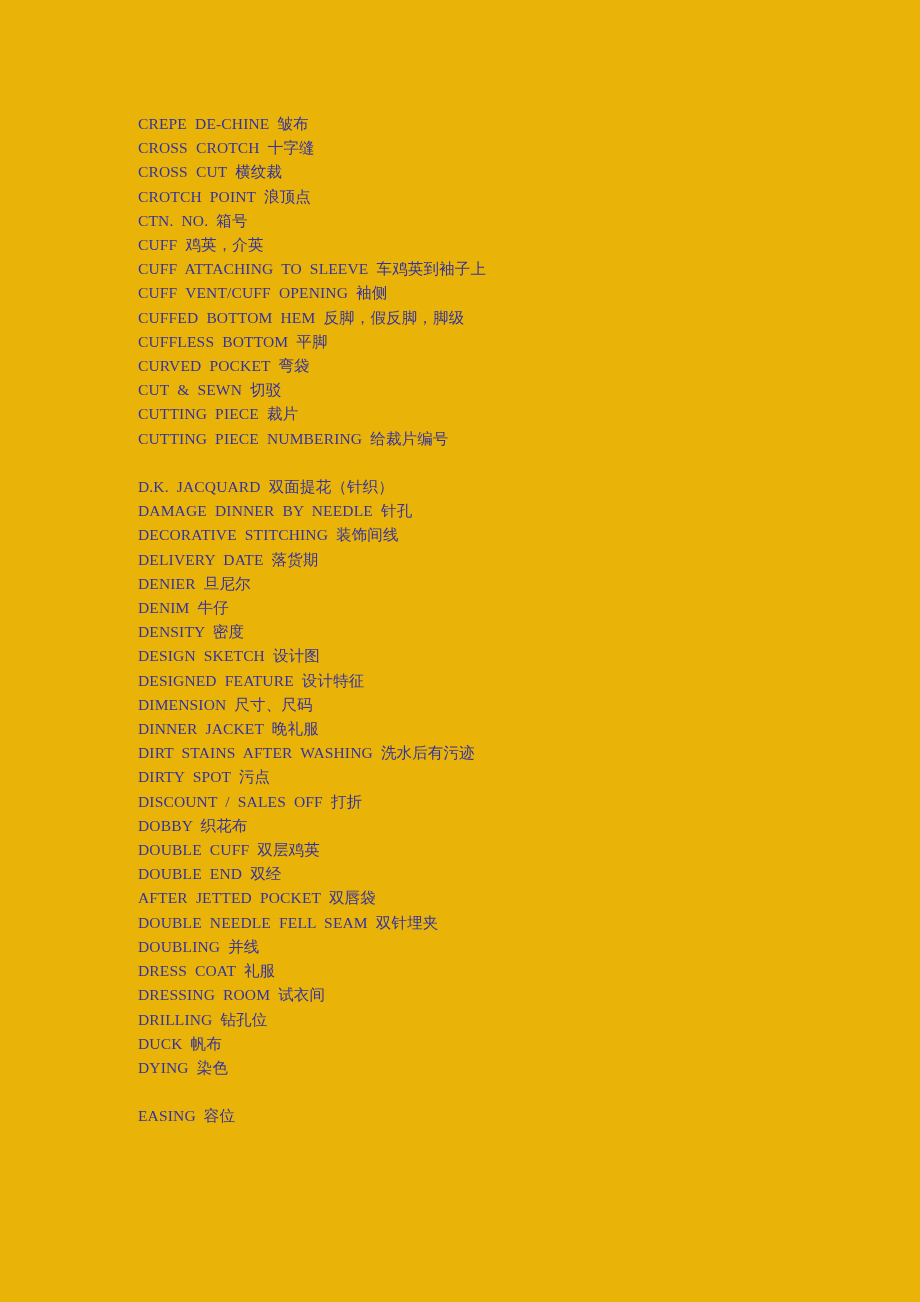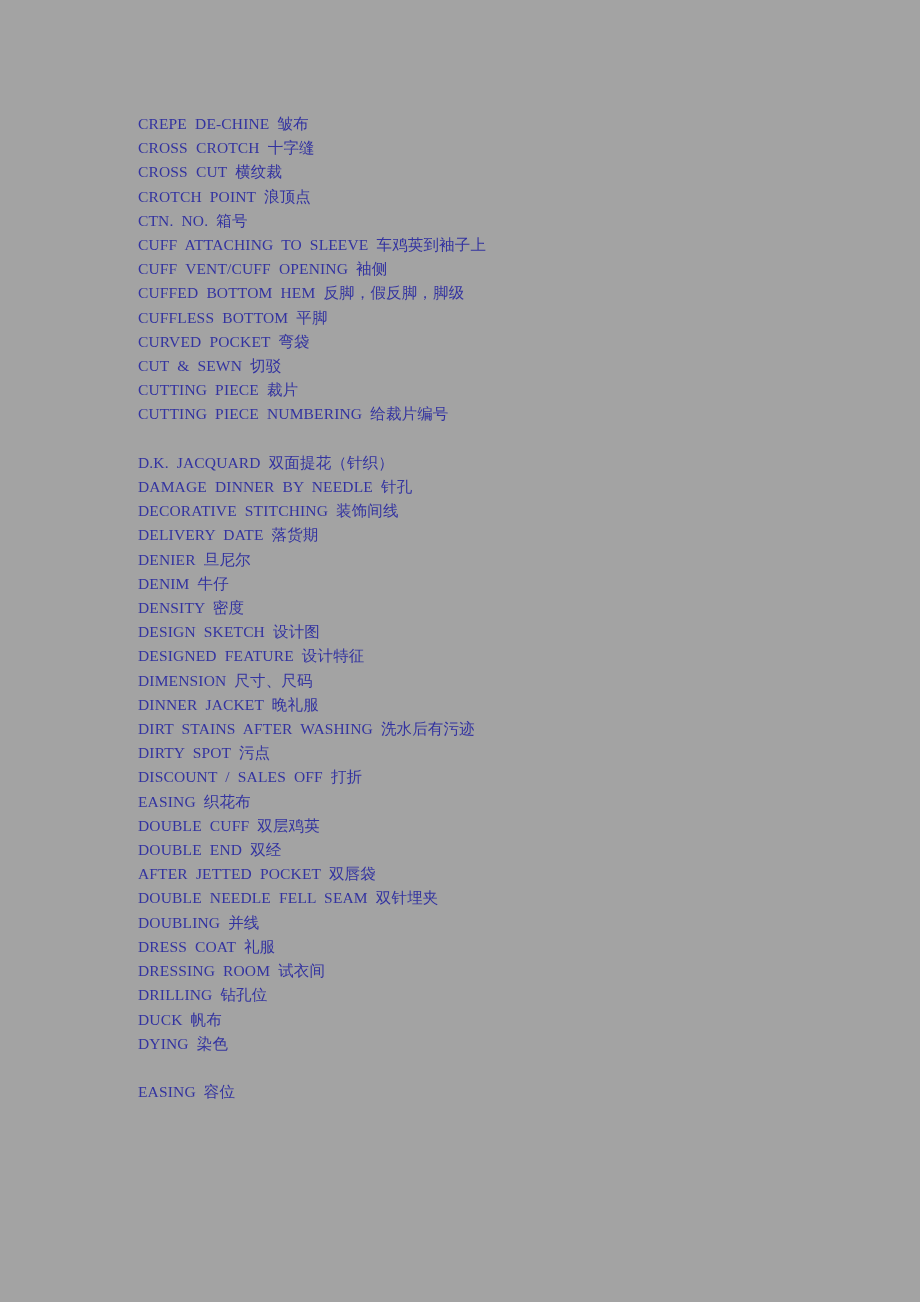--- a/index.html
+++ b/index.html
@@ -11,21 +11,21 @@
   body {
     width: 920px;
     height: 1302px;
     overflow: hidden;
     font-family: "Liberation Serif", "DejaVu Serif", serif;
   }
   .page {
     position: relative;
     width: 920px;
     height: 1302px;
-    background: #a3a3a3;
+    background: #eab308;
     box-sizing: border-box;
   }
   .glossary {
     position: absolute;
     left: 138px;
     top: 112px;
     width: 700px;
   }
   .entry {
     color: #3333a0;
@@ -44,20 +44,21 @@
 
 <div class="page">
   <div class="glossary">
 
     <div>
       <div class="entry">CREPE  DE-CHINE  皱布</div>
       <div class="entry">CROSS  CROTCH  十字缝</div>
       <div class="entry">CROSS  CUT  横纹裁</div>
       <div class="entry">CROTCH  POINT  浪顶点</div>
       <div class="entry">CTN.  NO.  箱号</div>
+      <div class="entry">CUFF  鸡英，介英</div>
       <div class="entry">CUFF  ATTACHING  TO  SLEEVE  车鸡英到袖子上</div>
       <div class="entry">CUFF  VENT/CUFF  OPENING  袖侧</div>
       <div class="entry">CUFFED  BOTTOM  HEM  反脚，假反脚，脚级</div>
       <div class="entry">CUFFLESS  BOTTOM  平脚</div>
       <div class="entry">CURVED  POCKET  弯袋</div>
       <div class="entry">CUT  &amp;  SEWN  切驳</div>
       <div class="entry">CUTTING  PIECE  裁片</div>
       <div class="entry">CUTTING  PIECE  NUMBERING  给裁片编号</div>
     </div>
 
@@ -71,21 +72,21 @@
       <div class="entry">DENIER  旦尼尔</div>
       <div class="entry">DENIM  牛仔</div>
       <div class="entry">DENSITY  密度</div>
       <div class="entry">DESIGN  SKETCH  设计图</div>
       <div class="entry">DESIGNED  FEATURE  设计特征</div>
       <div class="entry">DIMENSION  尺寸、尺码</div>
       <div class="entry">DINNER  JACKET  晚礼服</div>
       <div class="entry">DIRT  STAINS  AFTER  WASHING  洗水后有污迹</div>
       <div class="entry">DIRTY  SPOT  污点</div>
       <div class="entry">DISCOUNT  /  SALES  OFF  打折</div>
-      <div class="entry">EASING  织花布</div>
+      <div class="entry">DOBBY  织花布</div>
       <div class="entry">DOUBLE  CUFF  双层鸡英</div>
       <div class="entry">DOUBLE  END  双经</div>
       <div class="entry">AFTER  JETTED  POCKET  双唇袋</div>
       <div class="entry">DOUBLE  NEEDLE  FELL  SEAM  双针埋夹</div>
       <div class="entry">DOUBLING  并线</div>
       <div class="entry">DRESS  COAT  礼服</div>
       <div class="entry">DRESSING  ROOM  试衣间</div>
       <div class="entry">DRILLING  钻孔位</div>
       <div class="entry">DUCK  帆布</div>
       <div class="entry">DYING  染色</div>

